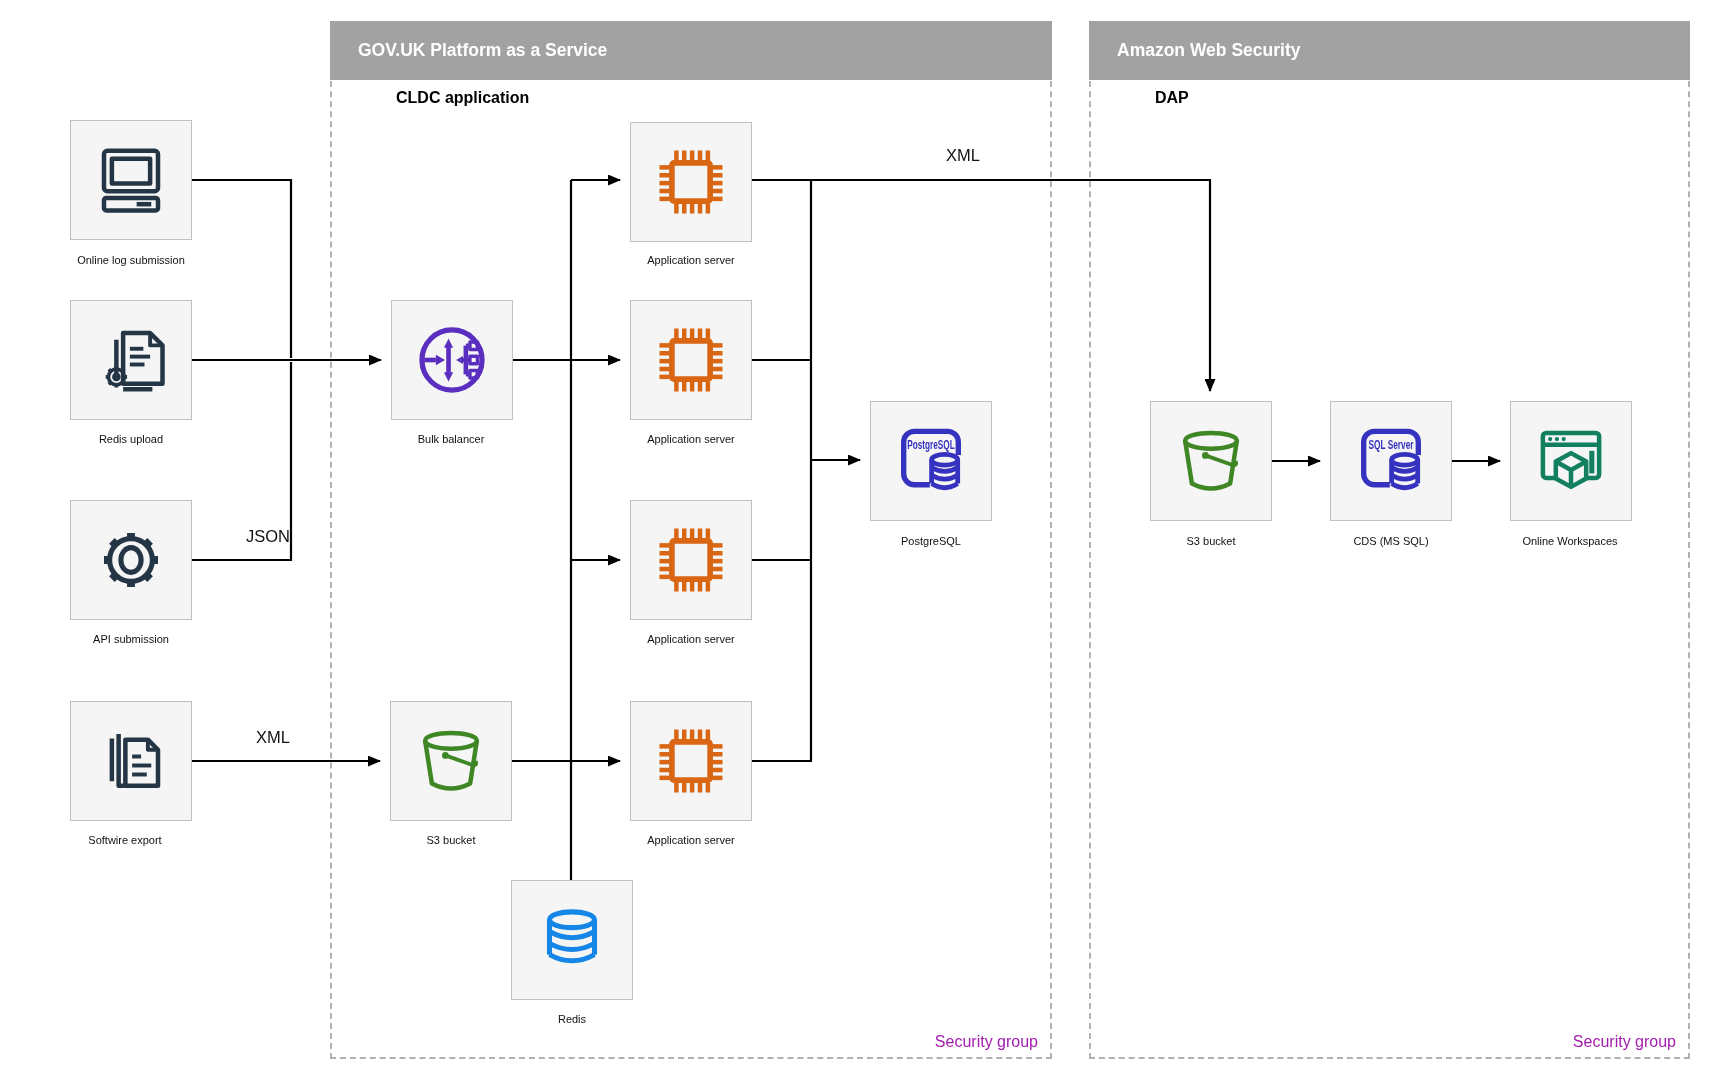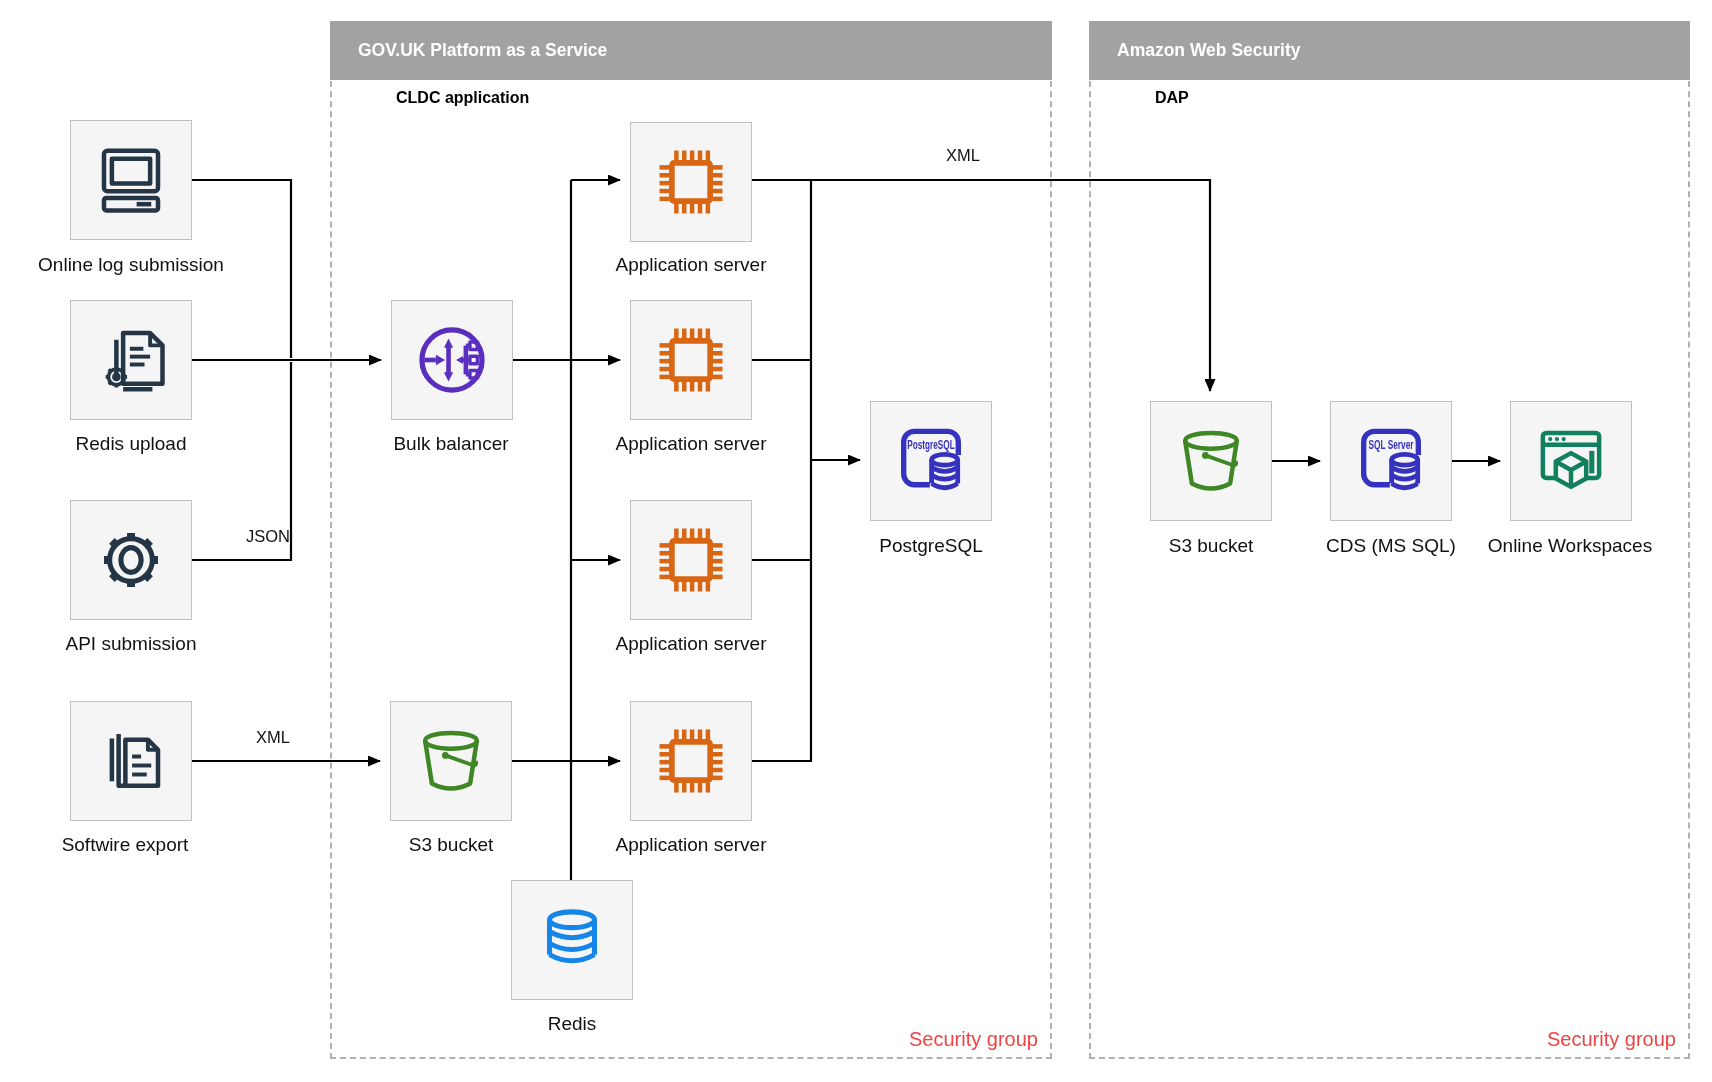--- a/index.html
+++ b/index.html
@@ -4,28 +4,28 @@
 <style>
   html,body{margin:0;padding:0;background:#ffffff;}
   #canvas{position:relative;width:1712px;height:1082px;background:#ffffff;
           font-family:"Liberation Sans",sans-serif;overflow:hidden;}
 
   .container{position:absolute;border:2px dashed #b1b1b1;z-index:1;box-sizing:border-box;}
   .chead{position:absolute;left:-2px;top:-2px;height:59px;background:#a2a2a2;z-index:2;
          color:#ffffff;font-weight:bold;font-size:17.5px;line-height:59px;padding-left:28px;
          box-sizing:border-box;}
   .csub{position:absolute;left:20px;top:66px;font-weight:bold;font-size:16px;color:#000;margin-left:44px;}
-  .cfoot{position:absolute;right:12px;bottom:6px;font-size:20px;color:#ef4444;}
+  .cfoot{position:absolute;right:12px;bottom:6px;font-size:16px;color:#a21caf;}
 
   .wires{position:absolute;left:0;top:0;z-index:2;}
 
   .node{position:absolute;width:122px;height:120px;background:#f5f5f5;
         border:1.5px solid #c0c0c0;z-index:3;box-sizing:border-box;
         display:flex;align-items:center;justify-content:center;}
-  .nlabel{position:absolute;width:200px;text-align:center;font-size:19px;color:#111;
+  .nlabel{position:absolute;width:200px;text-align:center;font-size:11px;color:#111;
           z-index:4;white-space:nowrap;}
   .elabel{position:absolute;width:100px;text-align:right;font-size:16.5px;color:#111;z-index:4;}
 </style>
 </head>
 <body>
 
 <div id="canvas">
 
   <div class="container" style="left:330px;top:21px;width:722px;height:1038px">
     <div class="chead" style="width:722px">

